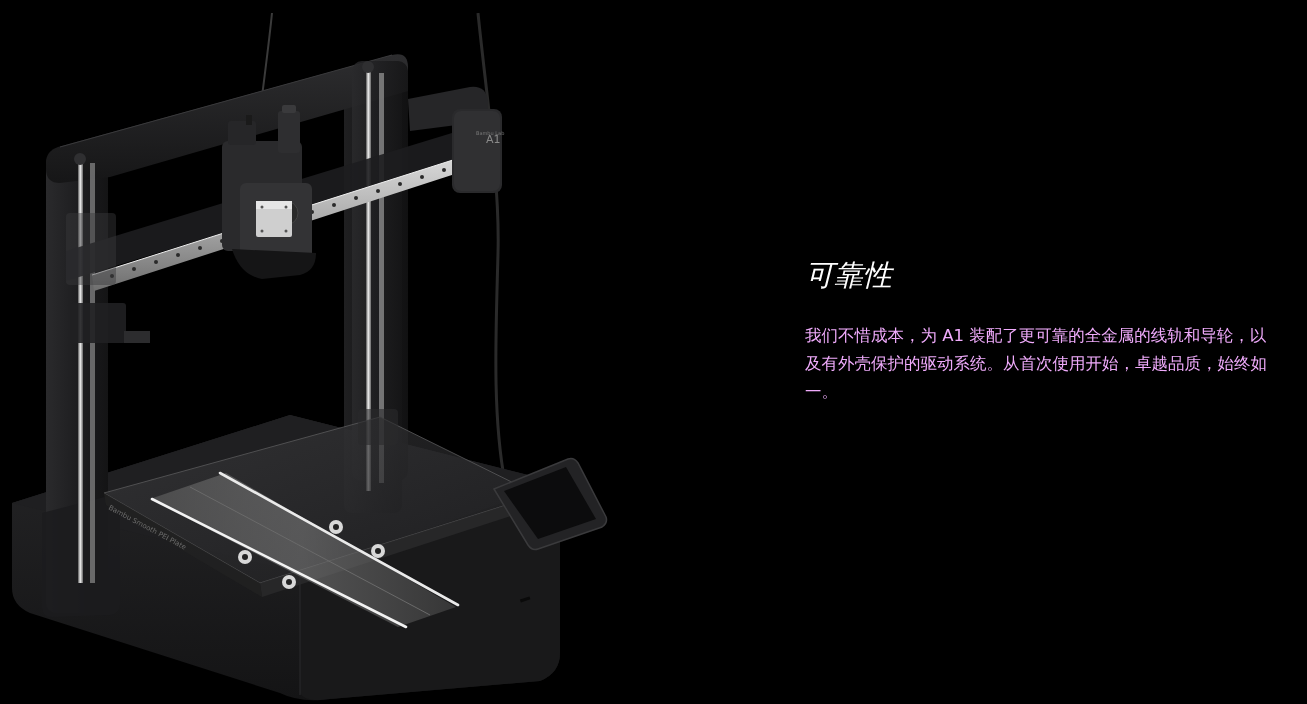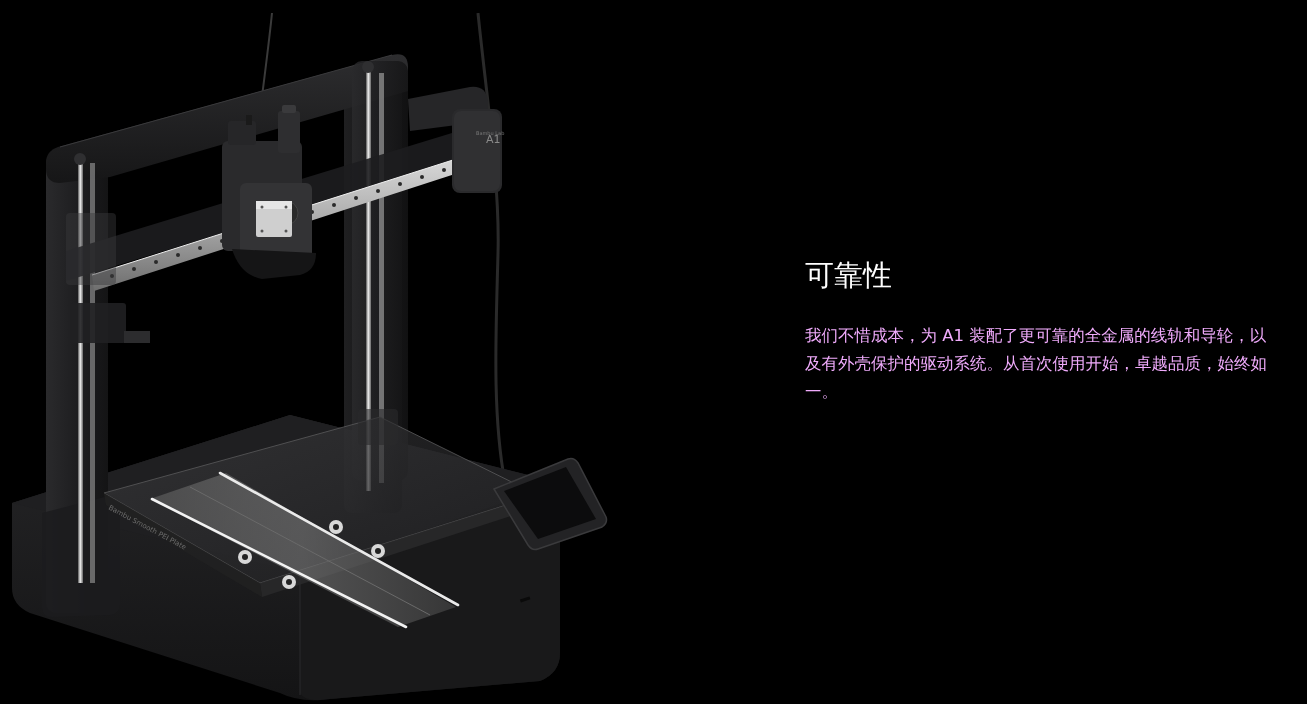--- a/index.html
+++ b/index.html
@@ -38,20 +38,21 @@
     top: 256px;
     width: 480px;
   }
   .eyebrow {
     font-size: 29px;
     font-weight: 400;
     line-height: 38px;
     color: #ffffff;
     letter-spacing: 0px;
     margin: 0;
+    font-style: italic;
   }
   .headline {
     font-size: 33px;
     font-weight: 700;
     line-height: 44px;
     color: #ffffff;
     margin: 2px 0 0 0;
     letter-spacing: 0.5px;
   }
   .body-copy {

